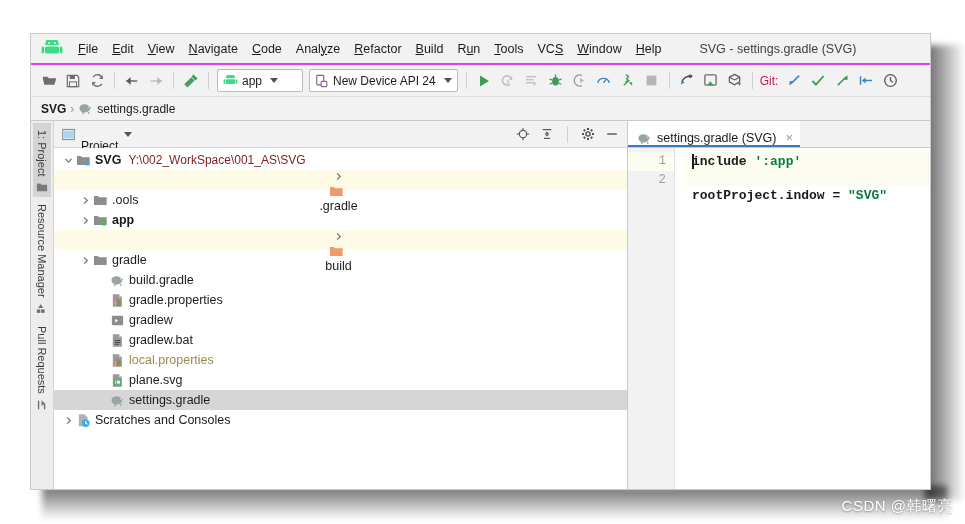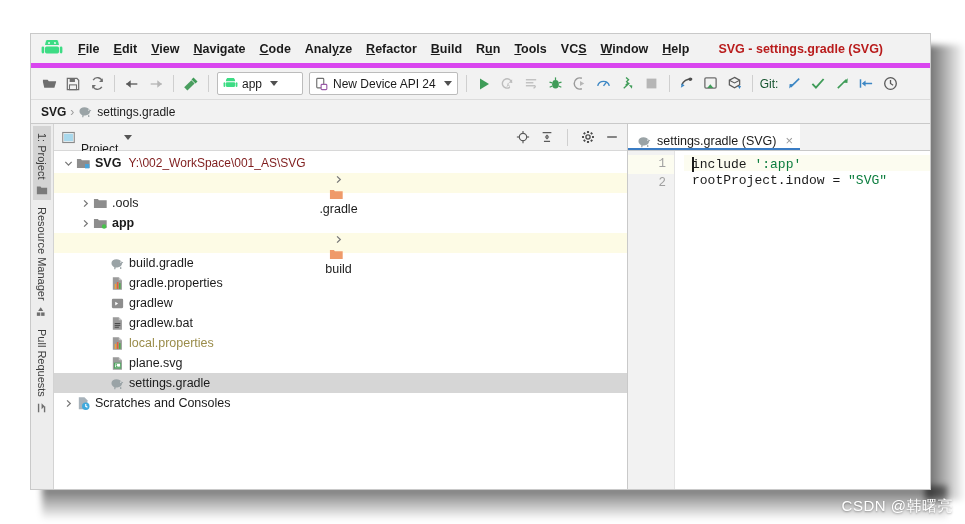--- a/index.html
+++ b/index.html
@@ -31,54 +31,53 @@
     border: 1px solid #c9c9c9;
     box-sizing: border-box;
     overflow: hidden;
     display: flex; flex-direction: column;
   }
 
   
   .menubar {
     height: 29px; background: #f2f2f2;
     display: flex; align-items: center;
-    border-bottom: 5px solid #d946ef;
+    border-bottom: 2px solid #d946ef;
     flex: 0 0 auto;
     padding-left: 6px;
-    font-weight: bold;
   }
   .droid-logo { width: 22px; height: 18px; margin: 0 8px 0 4px; position: relative; }
   .menu-item {
     font-size: 12.5px; color: #1b1b1b; padding: 3px 7px; cursor: default;
     white-space: nowrap;
   }
   .menu-item u { text-decoration: underline; }
   .win-title {
-    font-size: 12.5px; color: #b91c1c; margin-left: 22px; white-space: nowrap;
+    font-size: 12.5px; color: #404040; margin-left: 31px; white-space: nowrap;
   }
 
   
   .toolbar {
     height: 31px; background: #f2f2f2; display: flex; align-items: center;
     border-bottom: 1px solid #dcdcdc; flex: 0 0 auto; padding: 0 6px;
   }
   .tb-ico { width: 22px; height: 22px; display: flex; align-items: center;
             justify-content: center; margin: 0 1px; }
   .tb-sep { width: 1px; height: 17px; background: #cfcfcf; margin: 0 5px; }
   .combo {
     height: 21px; background: #fff; border: 1px solid #bcbcbc; border-radius: 2px;
     display: flex; align-items: center; padding: 0 5px; margin: 0 3px;
     font-size: 12px; color: #1b1b1b; white-space: nowrap; gap: 4px;
   }
   .combo .caret {
     width: 0; height: 0; border-left: 4px solid transparent;
     border-right: 4px solid transparent; border-top: 5px solid #505050;
     margin-left: 4px;
   }
-  .git-label { font-size: 12px; color: #14532d; margin: 0 4px 0 2px; }
+  .git-label { font-size: 12px; color: #be185d; margin: 0 4px 0 2px; }
 
   
   .navbar {
     height: 23px; background: #f2f2f2; display: flex; align-items: center;
     border-bottom: 1px solid #c9c9c9; flex: 0 0 auto; padding-left: 10px; gap: 4px;
   }
   .nav-root { font-size: 12px; font-weight: bold; color: #1b1b1b; }
   .nav-sep { font-size: 12px; color: #9a9a9a; }
   .nav-leaf { font-size: 12px; color: #1b1b1b; }
 
@@ -154,23 +153,23 @@
     width: 47px; background: #f2f2f2; border-right: 1px solid #e3e3e3;
     flex: 0 0 auto; padding-top: 4px; box-sizing: border-box;
   }
   .gutter .ln {
     height: 19px; line-height: 19px; text-align: right; padding-right: 8px;
     font-family: "Liberation Mono", monospace; font-size: 12.5px; color: #a0a0a0;
   }
   .gutter .ln.caret { background: #fcfcf0; }
   .codelines { flex: 1 1 auto; padding-top: 4px; background: #fff; min-width: 0; }
   .cline {
-    height: 16px; line-height: 19px; padding-left: 8px;
+    height: 34px; line-height: 19px; padding-left: 8px;
     font-family: "Liberation Mono", monospace; font-size: 13px; color: #1b1b1b;
-    white-space: pre; position: relative;
+    white-space: pre; position: relative; font-weight: bold;
   }
   .cline.caret { background: #fcfcf0; }
   .caret-bar {
     position: absolute; left: 8px; top: 2px; width: 1.5px; height: 15px;
     background: #1b1b1b;
   }
   .str { color: #0b7d3e; }
   .gutter-gap { width: 9px; background: #fff; flex: 0 0 auto; }
 
   
@@ -564,20 +563,34 @@
                 </svg>
               </span>
               <span class="ticon">
                 <svg width="15" height="15" viewBox="0 0 16 16">
                   <path d="M1 3.2h4.3l1 1.3H14.6v8.3H1z" fill="#ef9a6a"></path>
                 </svg>
               </span>
               <span class="tlabel">build</span>
             </div>
             <div class="trow">
+              <span style="width: 25px; flex: 0 0 auto;"></span>
+              <span class="tarrow">
+                <svg width="9" height="9" viewBox="0 0 10 10">
+                  <path d="M3.4 1.5L7 5 3.4 8.5" fill="none" stroke="#787878" stroke-width="1.4"></path>
+                </svg>
+              </span>
+              <span class="ticon">
+                <svg width="15" height="15" viewBox="0 0 16 16">
+                  <path d="M1 3.2h4.3l1 1.3H14.6v8.3H1z" fill="#8d8d8d"></path>
+                </svg>
+              </span>
+              <span class="tlabel">gradle</span>
+            </div>
+            <div class="trow">
               <span style="width: 42px; flex: 0 0 auto;"></span>
               <span class="tarrow"></span>
               <span class="ticon">
                 <svg width="15" height="13" viewBox="0 0 16 14">
                   <path d="M1.5 6.5c0-2.4 2.4-4 5.4-4 2.6 0 4.6 1 5.4 2.6l2 0.6-1.4 1.4c0 2.4-2.2 4.2-5.2 4.2H6l-0.3 1.8H4.4l0.2-2C2.8 10.3 1.5 8.6 1.5 6.5z" fill="#9aa3a6"></path>
                   <path d="M10.6 11.2l0.3 1.6h1.3l-0.2-2.2z" fill="#9aa3a6"></path>
                   <circle cx="11.5" cy="5.5" r="0.7" fill="#fff"></circle>
                 </svg>
               </span>
               <span class="tlabel">build.gradle</span>

